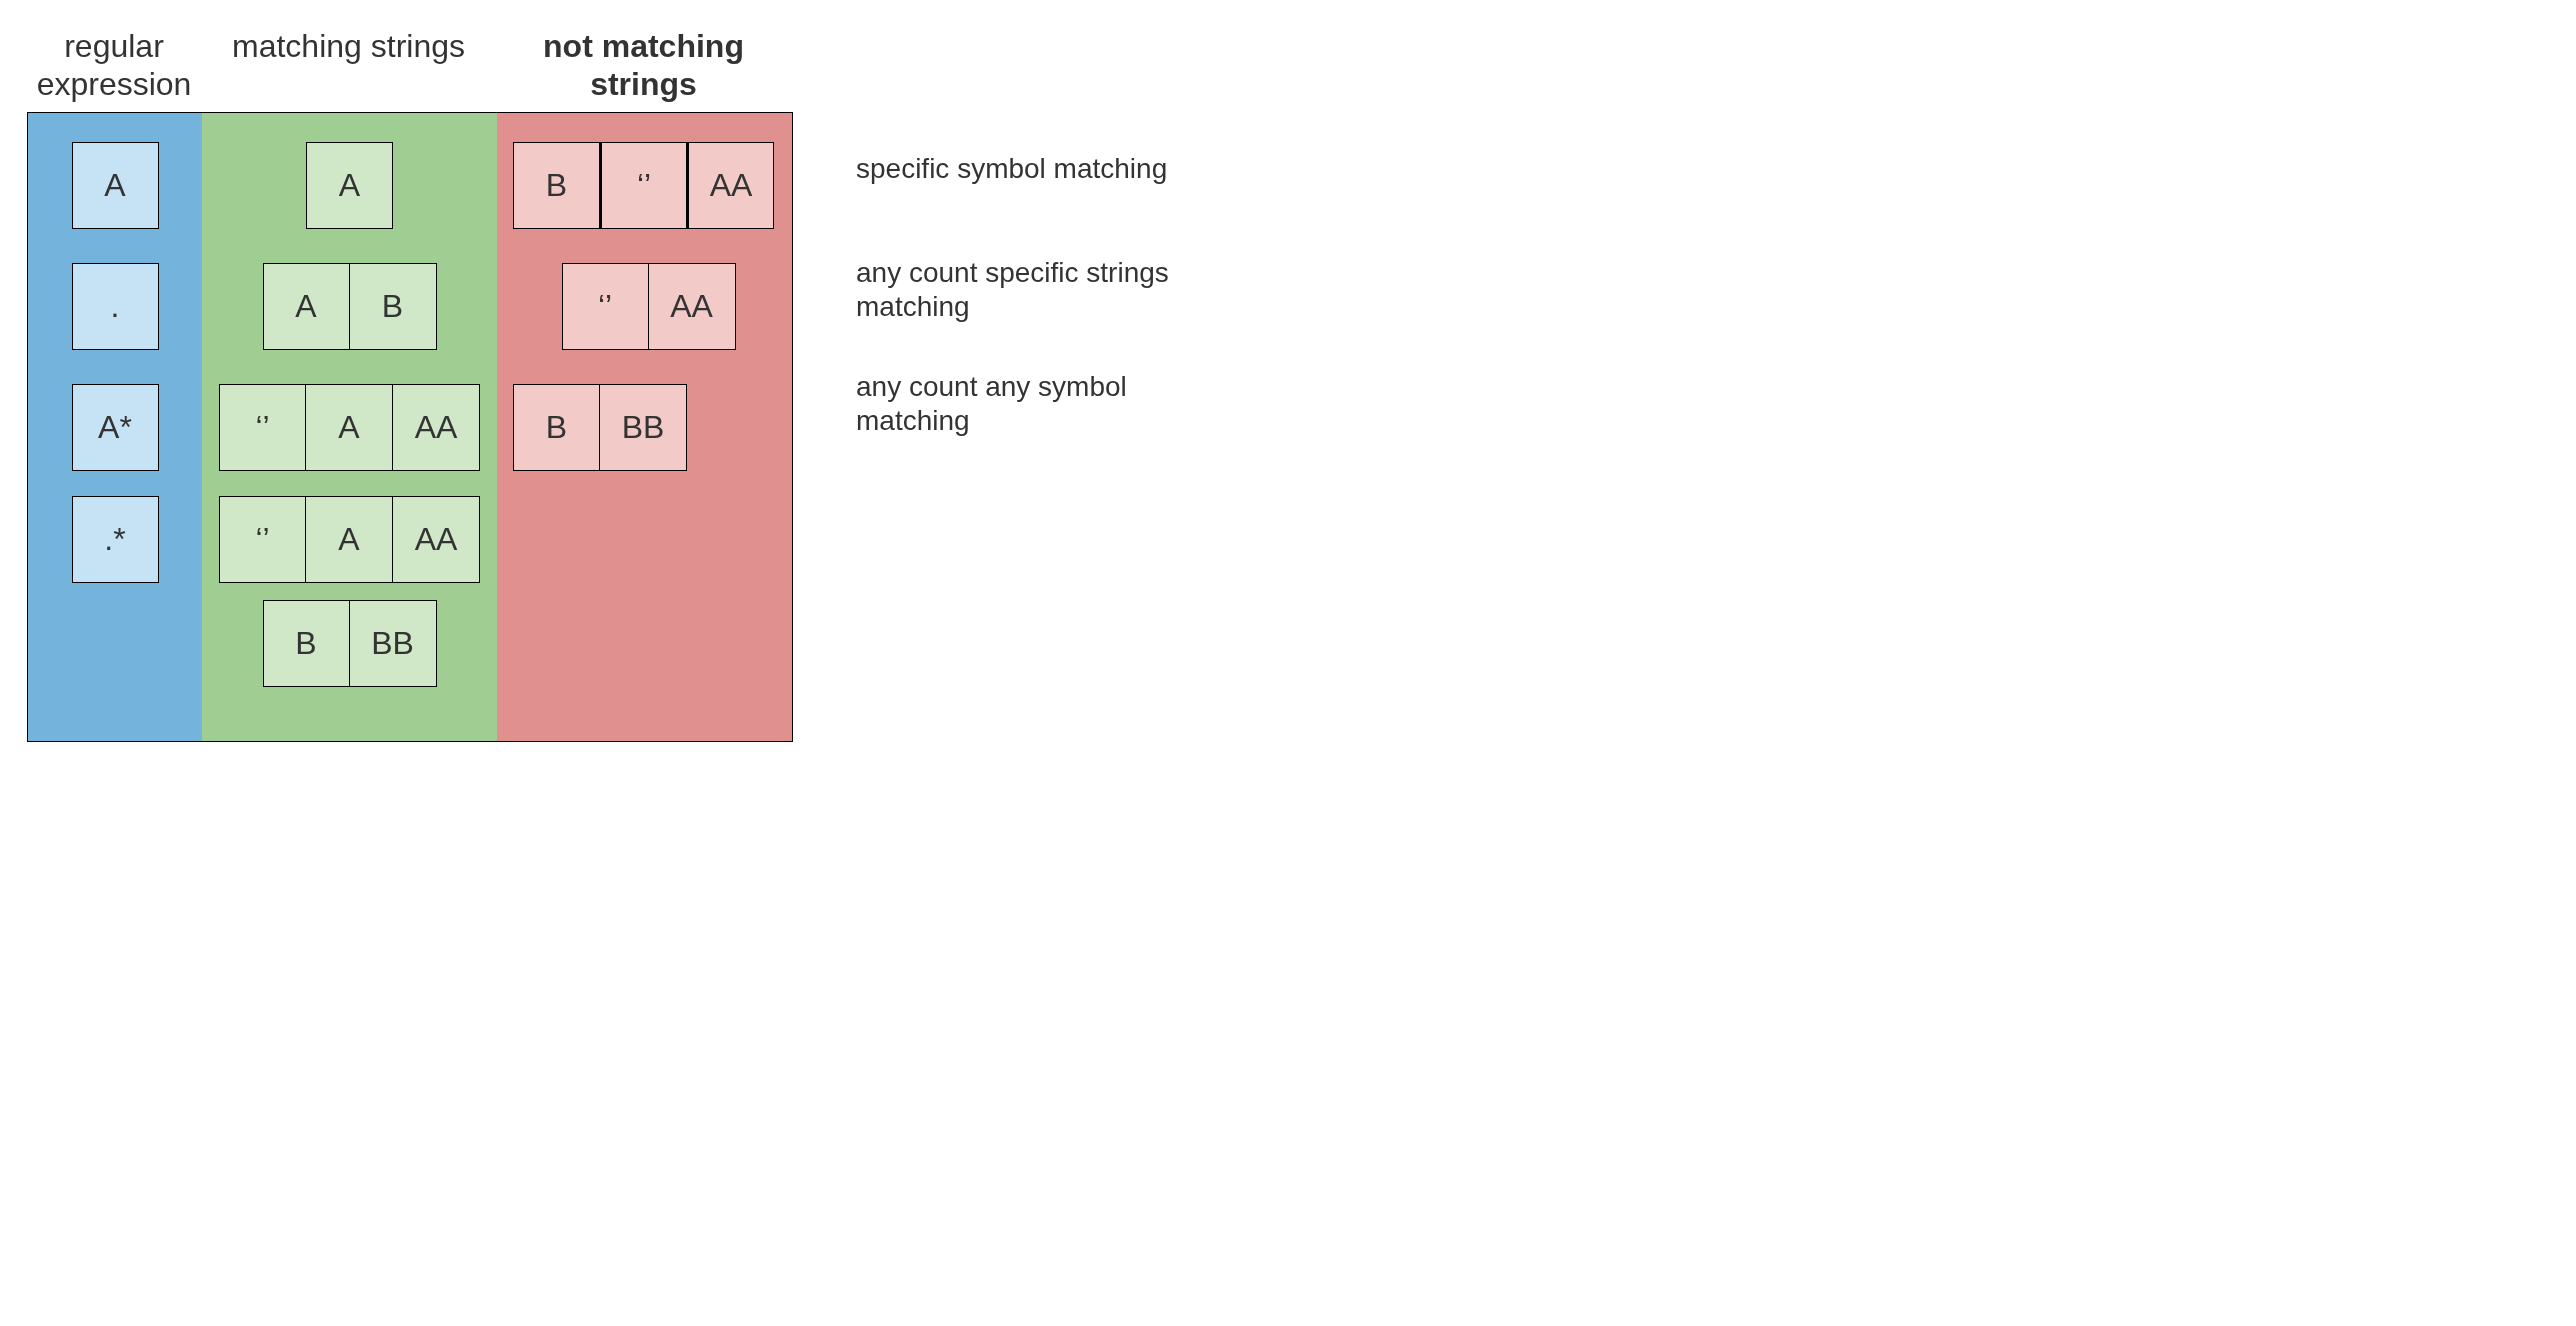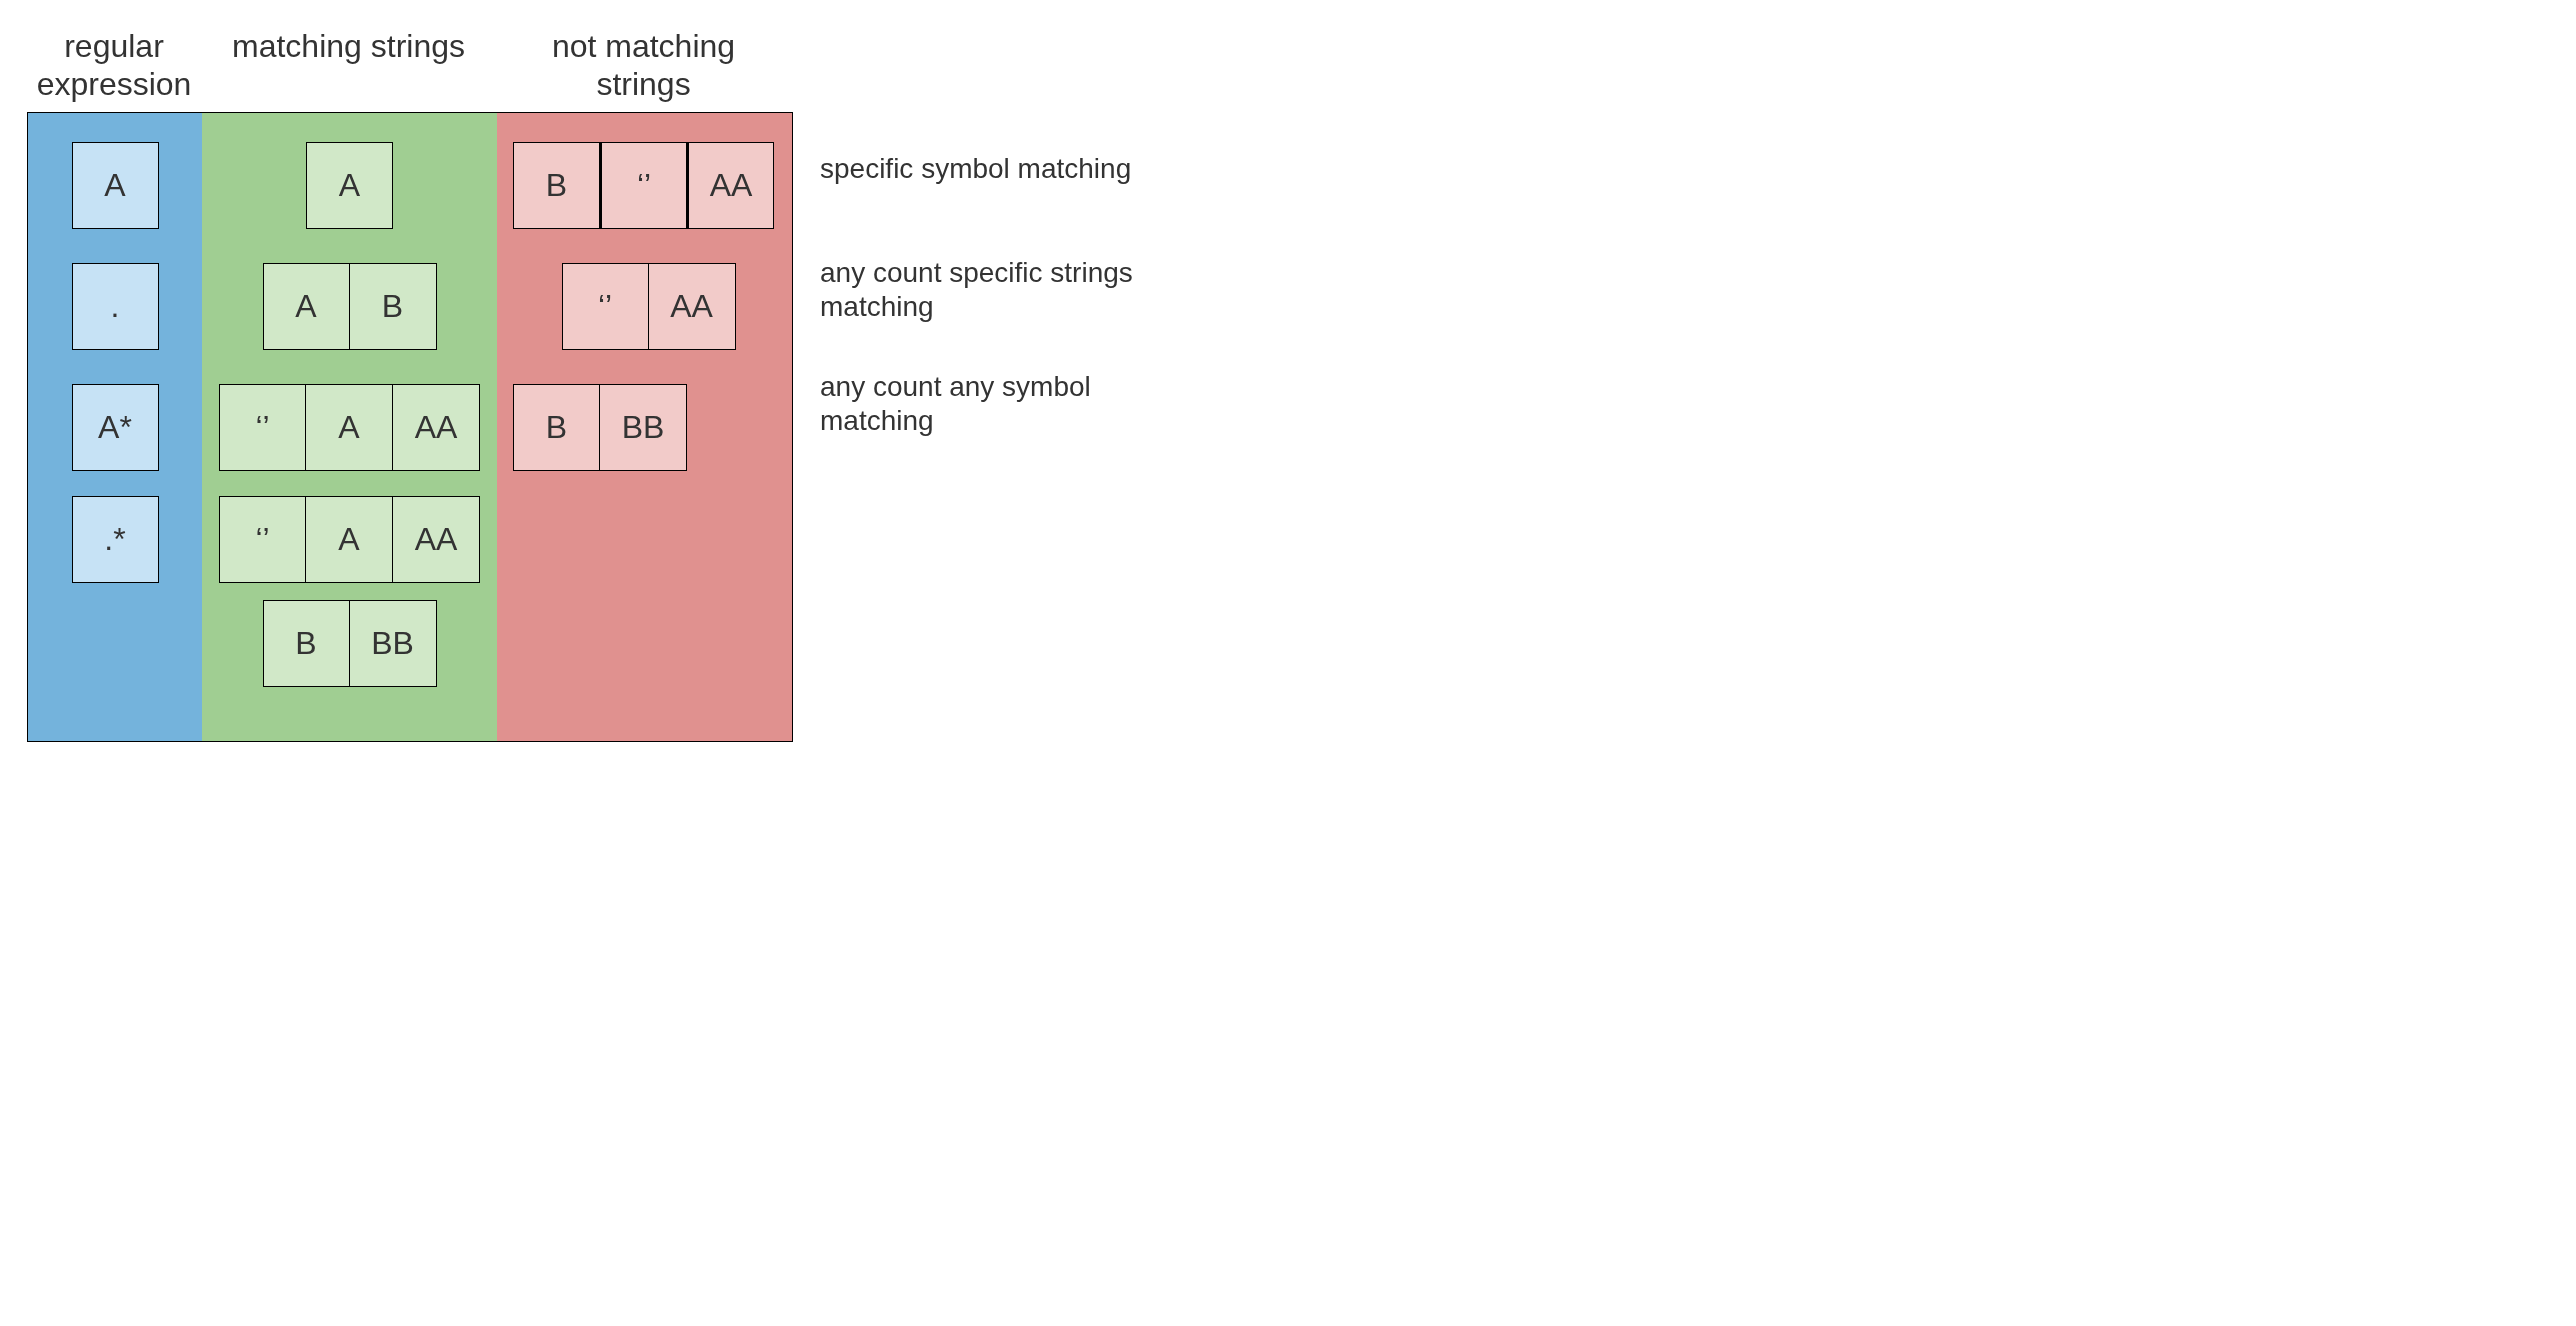--- a/index.html
+++ b/index.html
@@ -28,21 +28,21 @@
       text-align: center;
       margin-bottom: 8px;
     }
     .header-cell {
       font-size: 32px;
       line-height: 1.2;
       padding: 0 5.4px;
     }
     .header-regex { width: 174px; }
     .header-match { width: 295px; }
-    .header-nomatch { width: 295px; }
+    .header-nomatch { width: 295px; font-weight: bold; }
     .columns-box {
       display: flex;
       border: 1.3px solid #000;
     }
     .col {
       display: flex;
       flex-direction: column;
       align-items: center;
       padding: 12px 8px;
     }
@@ -99,20 +99,21 @@
       gap: 17.4px;
       align-items: center;
     }
     .stack .cell-group .cell {
       min-width: 87px;
     }
     .descriptions {
       display: flex;
       flex-direction: column;
       padding-top: 81px;
+      margin-left: 36px;
     }
     .desc-row {
       height: 121px;
       display: flex;
       align-items: center;
       font-size: 28px;
       line-height: 1.2;
       width: 376px;
     }
     .desc-row.tall {

